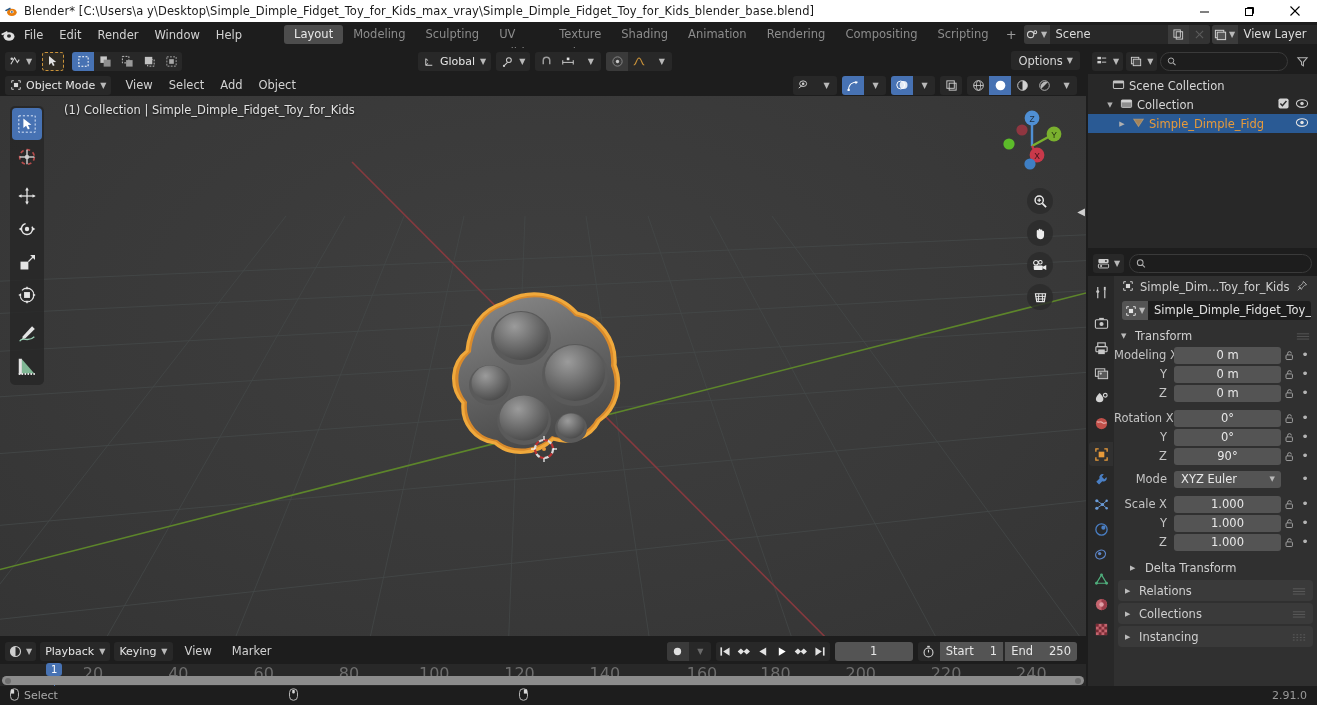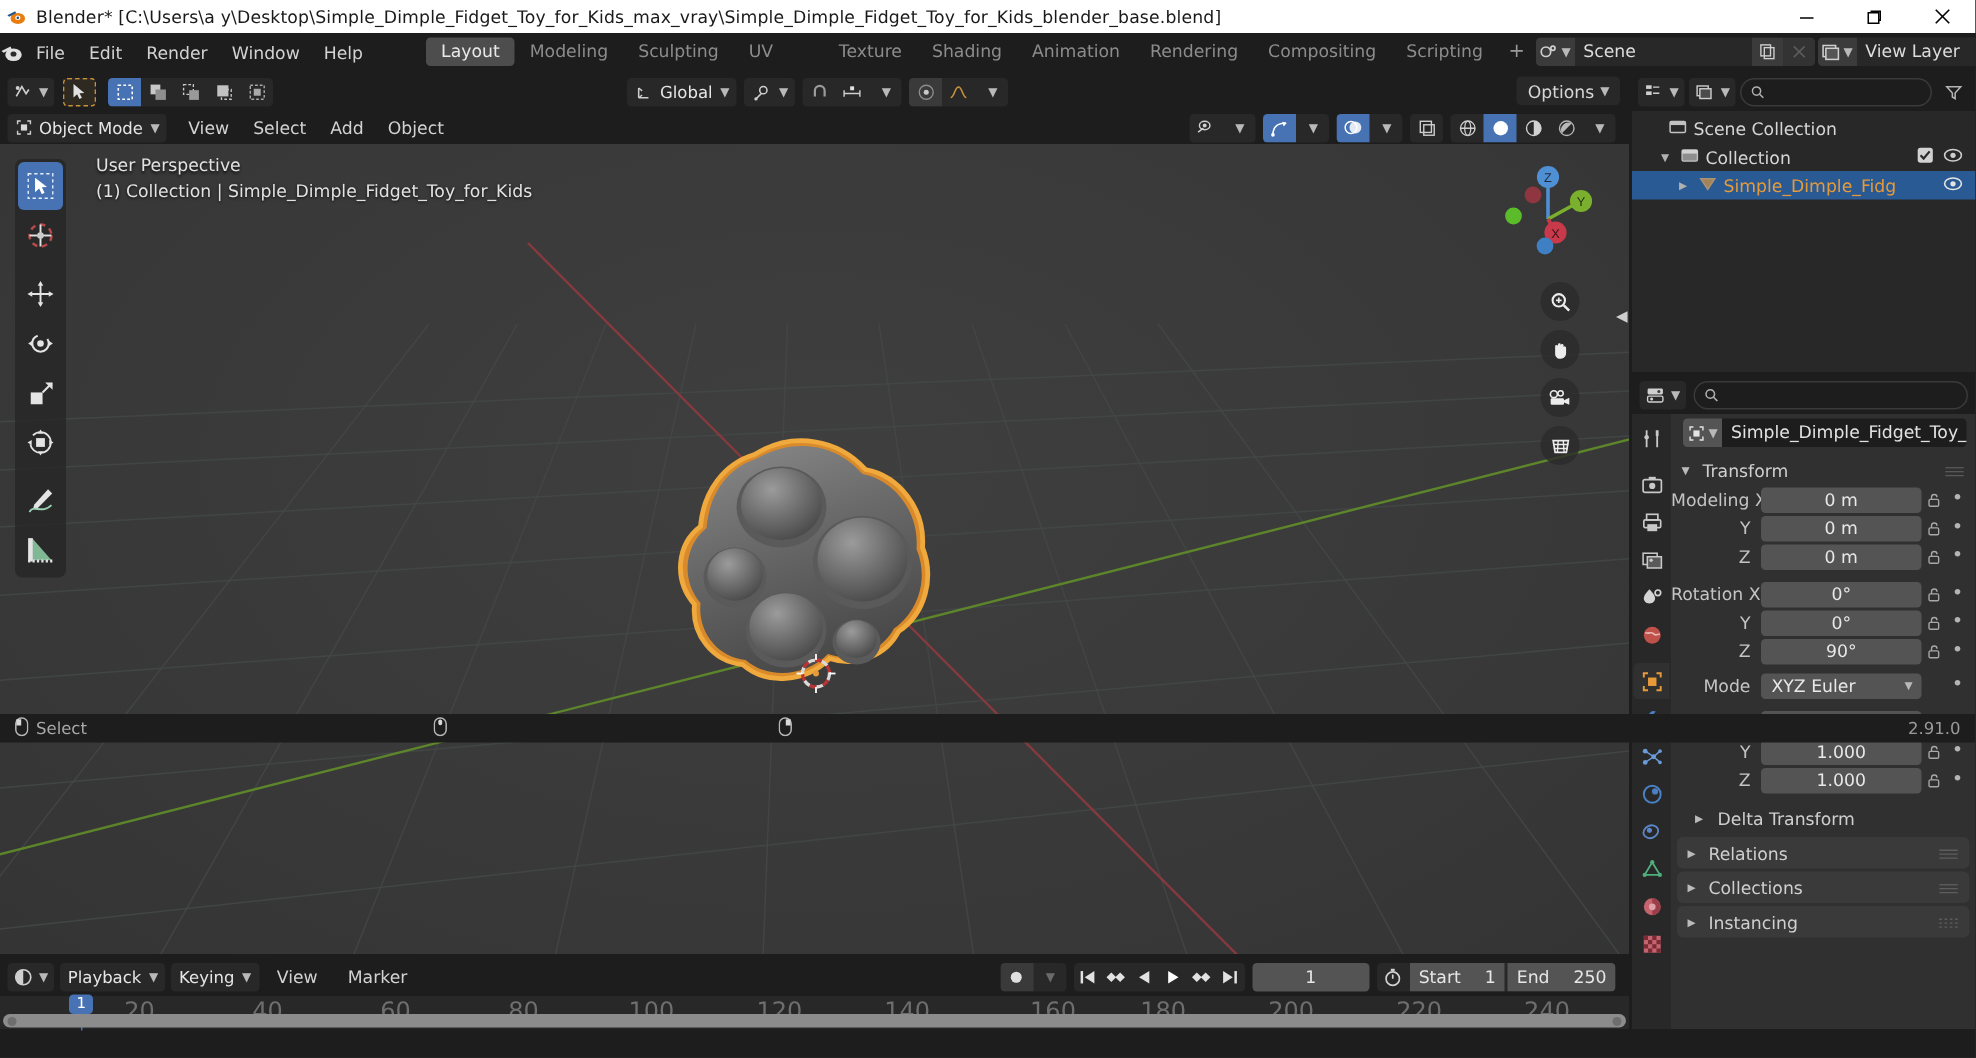--- a/index.html
+++ b/index.html
@@ -5,21 +5,21 @@
   * { box-sizing: border-box; margin: 0; padding: 0; }
   html, body {
     width: 1317px; height: 705px;
     background: #1d1d1d;
     font-family: "DejaVu Sans", "Liberation Sans", sans-serif;
     font-size: 11px;
     color: #e6e6e6;
     overflow: hidden;
     -webkit-font-smoothing: antialiased;
   }
-  #app { position: relative; width: 1317px; height: 495px; }
+  #app { position: relative; width: 1317px; height: 705px; }
 
   
   .titlebar {
     position: absolute; left: 0; top: 0; width: 1317px; height: 22px;
     background: #ffffff; color: #000000;
     display: flex; align-items: center;
   }
   .titlebar .tb-icon { width: 22px; height: 22px; display:flex; align-items:center; justify-content:center; }
   .titlebar .tb-title {
     font-size: 11.5px; color: #1a1a1a; white-space: nowrap;
@@ -550,21 +550,20 @@
         <circle cx="0" cy="0" r="9" fill="none" stroke="#b33" stroke-width="2.2" stroke-dasharray="4.6 4.6" stroke-dashoffset="4.6"></circle>
         <line x1="-13" y1="0" x2="-9" y2="0" stroke="#fff" stroke-width="1.2"></line>
         <line x1="9" y1="0" x2="13" y2="0" stroke="#fff" stroke-width="1.2"></line>
         <line x1="0" y1="-13" x2="0" y2="-9" stroke="#fff" stroke-width="1.2"></line>
         <line x1="0" y1="9" x2="0" y2="13" stroke="#fff" stroke-width="1.2"></line>
         <circle cx="0" cy="0" r="2" fill="#e79a3a"></circle>
       </g>
     </svg>
 
     <div class="vp-overlay-text">
-      <div>User Perspective</div>
       <div>(1) Collection | Simple_Dimple_Fidget_Toy_for_Kids</div>
     </div>
 
     <div class="toolbar-left">
       <div class="tool-btn active">
         <svg width="20" height="20" viewBox="0 0 22 22">
           <rect x="2" y="2" width="18" height="18" fill="none" stroke="#e8f0ff" stroke-width="1" stroke-dasharray="2.4 2"></rect>
           <path d="M7 5 L7 15.5 L10 12.8 L12 17 L14 16 L12 12 L15.8 11.8 Z" fill="#fff"></path>
         </svg>
       </div>
@@ -890,20 +889,35 @@
               <rect x="2" y="8" width="3" height="3"></rect>
               <rect x="8" y="8" width="3" height="3"></rect>
               <rect x="5" y="11" width="3" height="3"></rect>
               <rect x="11" y="11" width="3" height="3"></rect>
             </g>
           </svg>
     </div>
   </div>
 
   <div class="pr-body">
+    <div class="pr-breadcrumb">
+      <span>
+        <svg width="12" height="12" viewBox="0 0 14 14">
+              <path d="M2 4.6 V2 H4.6 M9.4 2 H12 V4.6 M12 9.4 V12 H9.4 M4.6 12 H2 V9.4" fill="none" stroke="#cfcfcf" stroke-width="1.1"></path>
+              <rect x="4.6" y="4.6" width="4.8" height="4.8" fill="#d8d8d8"></rect>
+            </svg>
+      </span>
+      <span>Simple_Dim...Toy_for_Kids</span>
+      <span style="margin-left:auto;padding-right:4px;">
+        <svg width="12" height="12" viewBox="0 0 14 14">
+              <path d="M8.6 1.6 L12.4 5.4 L10.2 6 L7.4 8.8 L6.2 11 L3 7.8 L5.2 6.6 L8 3.8 Z" fill="none" stroke="#a8a8a8" stroke-width="1.1"></path>
+              <line x1="5.6" y1="8.4" x2="2" y2="12" stroke="#a8a8a8" stroke-width="1.1"></line>
+            </svg>
+      </span>
+    </div>
 
     <div class="pr-idrow">
       <span class="pr-idicon">
         <svg width="12" height="12" viewBox="0 0 14 14">
               <path d="M2 4.6 V2 H4.6 M9.4 2 H12 V4.6 M12 9.4 V12 H9.4 M4.6 12 H2 V9.4" fill="none" stroke="#e4e4e4" stroke-width="1.1"></path>
               <rect x="4.6" y="4.6" width="4.8" height="4.8" fill="#e4e4e4"></rect>
             </svg>
         <span class="chev">▼</span>
       </span>
       <span class="pr-idname">Simple_Dimple_Fidget_Toy_...</span>

